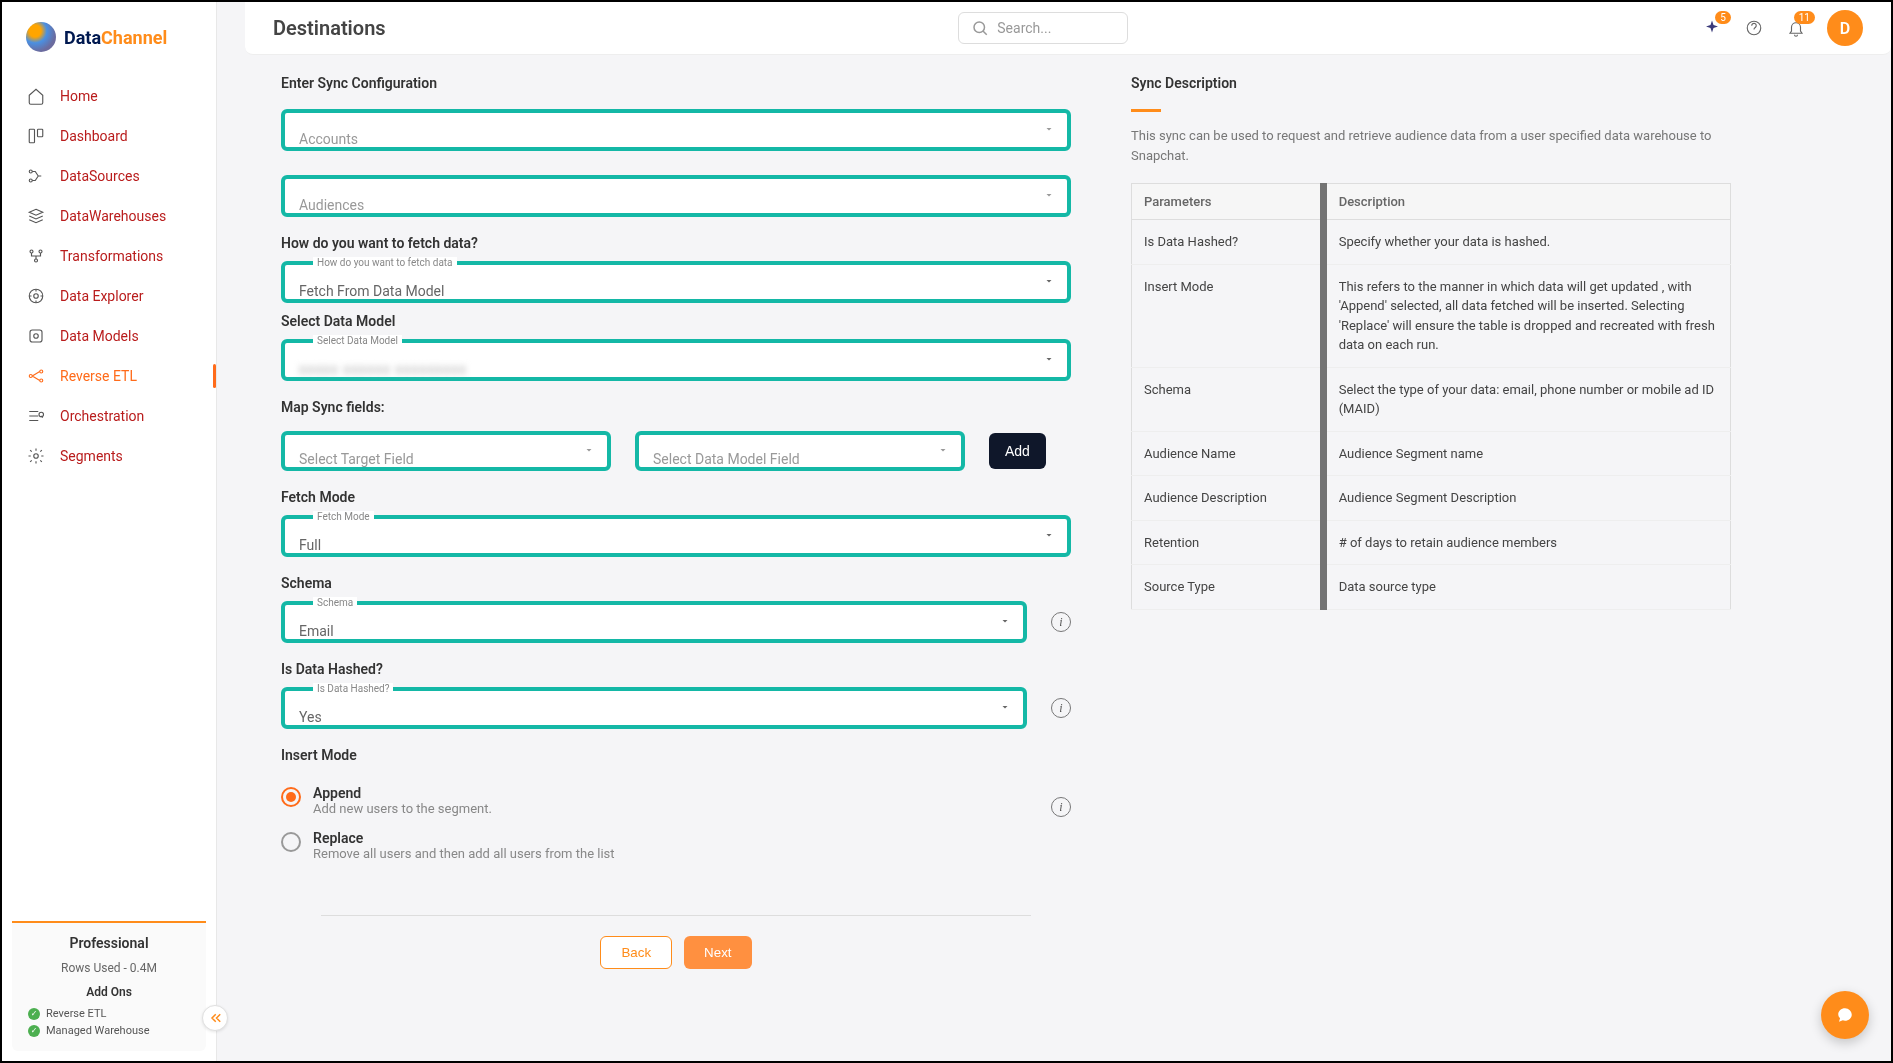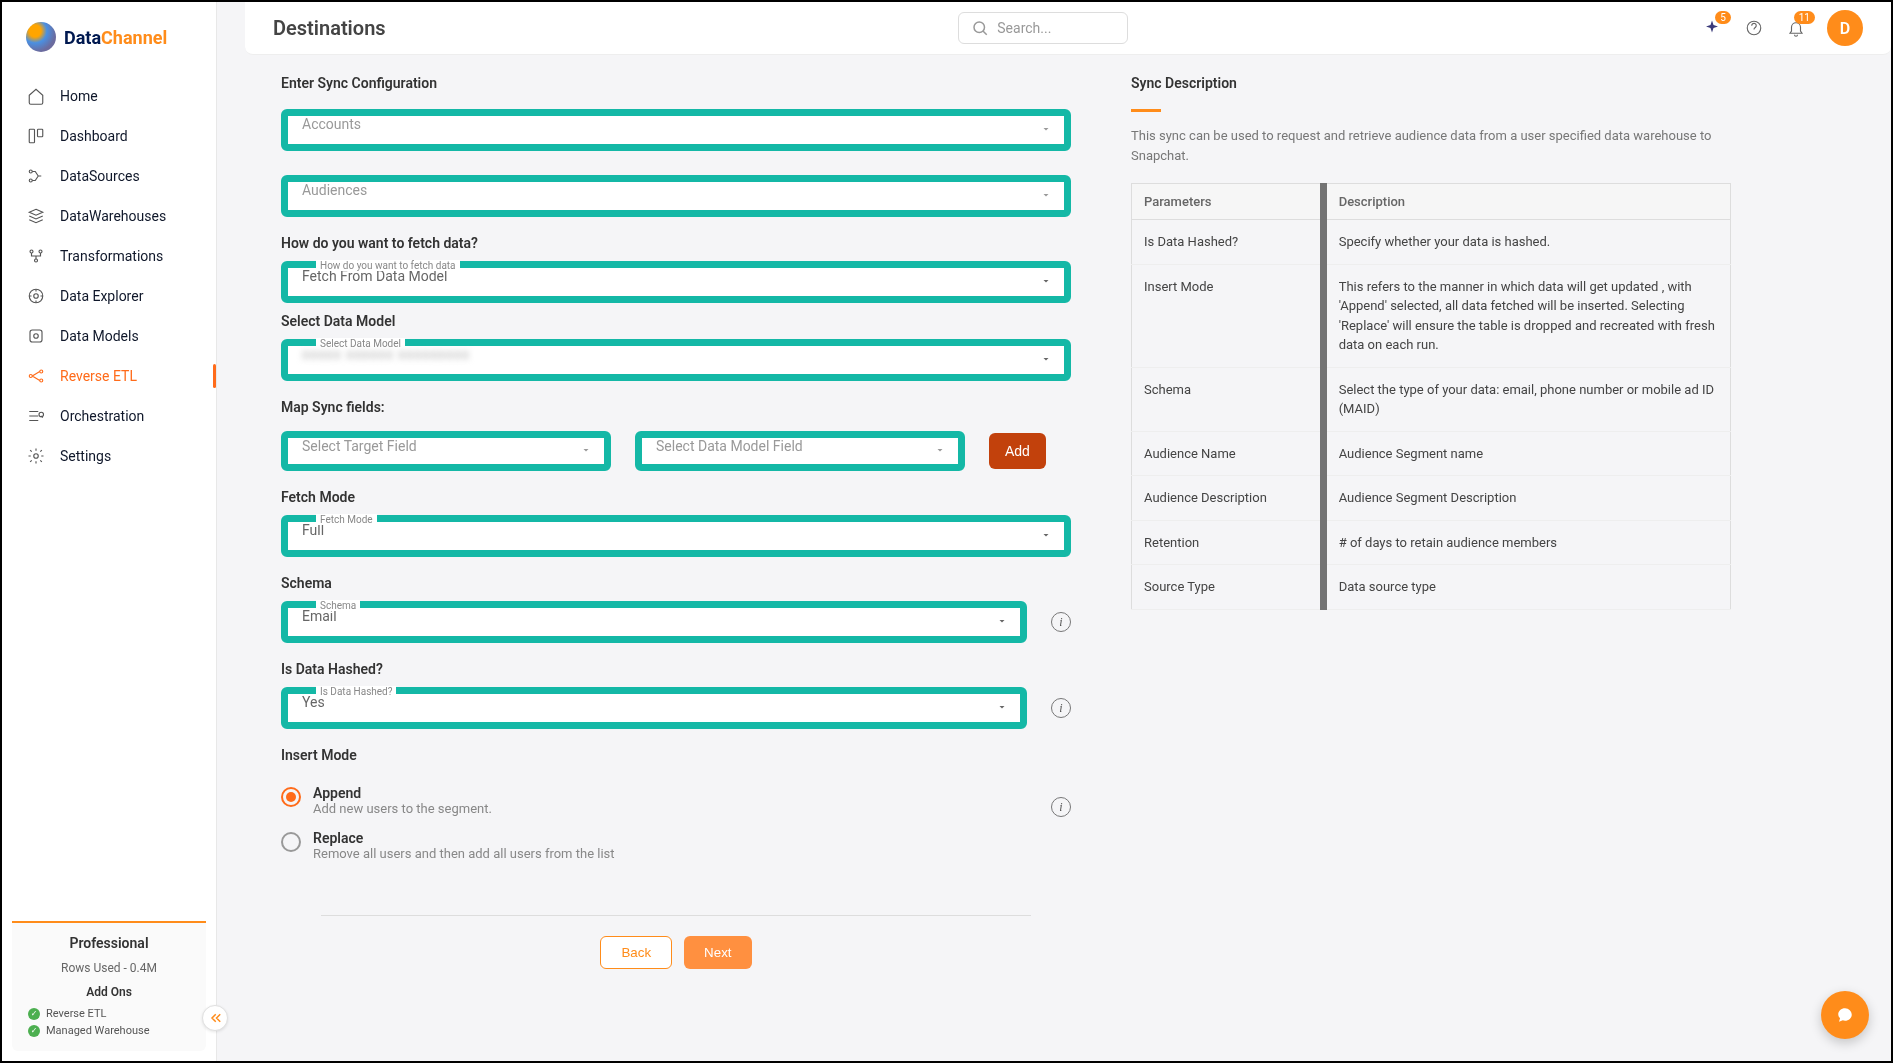--- a/index.html
+++ b/index.html
@@ -5,21 +5,21 @@
 * { box-sizing: border-box; margin: 0; padding: 0; }
 body { font-family: -apple-system, BlinkMacSystemFont, "Segoe UI", Roboto, sans-serif; background: #f5f5f7; color: #333; font-size: 14px; }
 .app { display: flex; height: 100vh; border: 2px solid #000; }
 .sidebar { width: 215px; background: #fff; border-right: 1px solid #e8e8e8; display: flex; flex-direction: column; position: relative; }
 .logo { display: flex; align-items: center; gap: 8px; padding: 20px 24px 16px; }
 .logo-icon { width: 30px; height: 30px; border-radius: 50%; background: radial-gradient(circle at 30% 30%, #FFA500 20%, #4A90E2 40%, #6B6B9E 70%); position: relative; }
 .logo-text { font-weight: 700; font-size: 18px; }
 .logo-text .data { color: #001950; }
 .logo-text .channel { color: #FF8C1A; }
 .nav { flex: 1; padding: 8px 0; }
-.nav-item { display: flex; align-items: center; gap: 14px; padding: 10px 24px; color: #0f172a; cursor: pointer; position: relative; font-size: 14px; }
+.nav-item { display: flex; align-items: center; gap: 14px; padding: 10px 24px; color: #b91c1c; cursor: pointer; position: relative; font-size: 14px; }
 .nav-item.active { color: #FF6B1A; }
 .nav-item.active::after { content: ''; position: absolute; right: 0; top: 8px; bottom: 8px; width: 3px; background: #FF6B1A; border-radius: 2px; }
 .nav-icon { width: 20px; height: 20px; display: inline-flex; align-items: center; justify-content: center; color: #555; }
 .nav-item.active .nav-icon { color: #FF6B1A; }
 .sidebar-footer { border-top: 2px solid #FF8C1A; margin: 0 10px 10px; padding: 12px 6px; text-align: center; background:#fafafa; border-radius: 0 0 6px 6px;}
 .plan-name { font-weight: 600; font-size: 14px; margin-bottom: 10px; }
 .rows-used { font-size: 12px; color: #666; margin-bottom: 10px; }
 .addons-title { font-size: 12px; font-weight: 600; margin-bottom: 6px; }
 .addon { font-size: 11px; color: #555; text-align: left; padding: 2px 10px; display: flex; align-items: center; gap: 6px; }
 .addon-check { width: 12px; height: 12px; border-radius: 50%; background: #4CAF50; color: #fff; display:inline-flex; align-items:center; justify-content:center; font-size:8px;}
@@ -33,28 +33,28 @@
 .top-icons { display: flex; align-items: center; gap: 20px; }
 .top-icon { position: relative; width: 22px; height: 22px; color: #666; cursor:pointer; display:flex; align-items:center; justify-content:center;}
 .badge { position: absolute; top: -6px; right: -8px; background: #FF8C1A; color: #fff; font-size: 10px; border-radius: 10px; padding: 1px 5px; min-width:16px; text-align:center;}
 .avatar { width: 36px; height: 36px; border-radius: 50%; background: #FF8C1A; color: #fff; display: flex; align-items: center; justify-content: center; font-weight: 600; font-size:16px;}
 
 .content { flex: 1; overflow: auto; padding: 20px 36px 20px 64px; display: flex; gap: 60px; }
 .form-col { flex: 0 0 790px; }
 .desc-col { flex: 0 0 600px; }
 .section-title { font-size: 14px; font-weight: 600; margin-bottom: 18px; color:#333;}
 .field-label { font-size: 14px; font-weight: 600; color: #333; margin: 18px 0 10px; }
-.select { position: relative; border: 7px solid #14b8a6; border-radius: 6px; background: #fff; height: 42px; display:flex; align-items:flex-start; padding: 0 14px; color:#666; cursor:pointer;}
+.select { position: relative; border: 4px solid #14b8a6; border-radius: 6px; background: #fff; height: 42px; display:flex; align-items:flex-end; padding: 0 14px; color:#666; cursor:pointer;}
 .select.placeholder { color: #999; }
 .select .floating { position: absolute; top: -8px; left: 28px; background: #fff; padding: 0 4px; font-size: 10px; color: #888; }
 .select .caret { position: absolute; right: 12px; top: 50%; transform: translateY(-50%); }
 .select .blurred { filter: blur(3px); color:#aaa; letter-spacing:1px;}
 .row-map { display: flex; gap: 24px; align-items: center; margin-top: 16px;}
 .row-map .select { flex: 1; height: 40px; }
-.add-btn { background: #c2410c; color: #fff; border: none; border-radius: 6px; padding: 10px 16px; font-size: 14px; cursor:pointer;}
+.add-btn { background: #0f172a; color: #fff; border: none; border-radius: 6px; padding: 10px 16px; font-size: 14px; cursor:pointer;}
 .info-row { display: flex; align-items: center; gap: 24px; }
 .info-icon { width: 20px; height: 20px; border: 1.5px solid #777; border-radius: 50%; display:flex; align-items:center; justify-content:center; font-size:12px; color:#555; cursor:pointer; font-family: serif; font-style: italic;}
 .radio-group { margin-top: 12px; }
 .radio-item { display: flex; align-items: flex-start; gap: 12px; margin-bottom: 14px; cursor:pointer;}
 .radio { width: 20px; height: 20px; border-radius: 50%; border: 2px solid #999; display:flex; align-items:center; justify-content:center; flex-shrink:0; margin-top:2px;}
 .radio.checked { border-color: #FF6B1A; }
 .radio.checked::after { content:''; width:10px; height:10px; border-radius:50%; background:#FF6B1A;}
 .radio-label { font-size: 14px; font-weight: 600; }
 .radio-desc { font-size: 13px; color: #888; }
 .divider-line { border-top:1px solid #ddd; margin: 40px 40px 20px;}
@@ -171,21 +171,21 @@
           </span>
         <span>Orchestration</span>
       </div>
       <div class="nav-item">
         <span class="nav-icon">
             <svg viewBox="0 0 24 24" fill="none" stroke="currentColor" stroke-width="1.5">
               <circle cx="12" cy="12" r="3"></circle>
               <path d="M12 2v3M12 19v3M4.2 4.2l2.1 2.1M17.7 17.7l2.1 2.1M2 12h3M19 12h3M4.2 19.8l2.1-2.1M17.7 6.3l2.1-2.1"></path>
             </svg>
           </span>
-        <span>Settings</span>
+        <span>Segments</span>
       </div>
     </nav>
     <div class="sidebar-footer">
       <div class="plan-name">Professional</div>
       <div class="rows-used">Rows Used - 0.4M</div>
       <div class="addons-title">Add Ons</div>
       <div class="addon">
           <span class="addon-check">✓</span>
           <span>Reverse ETL</span>
         </div>

